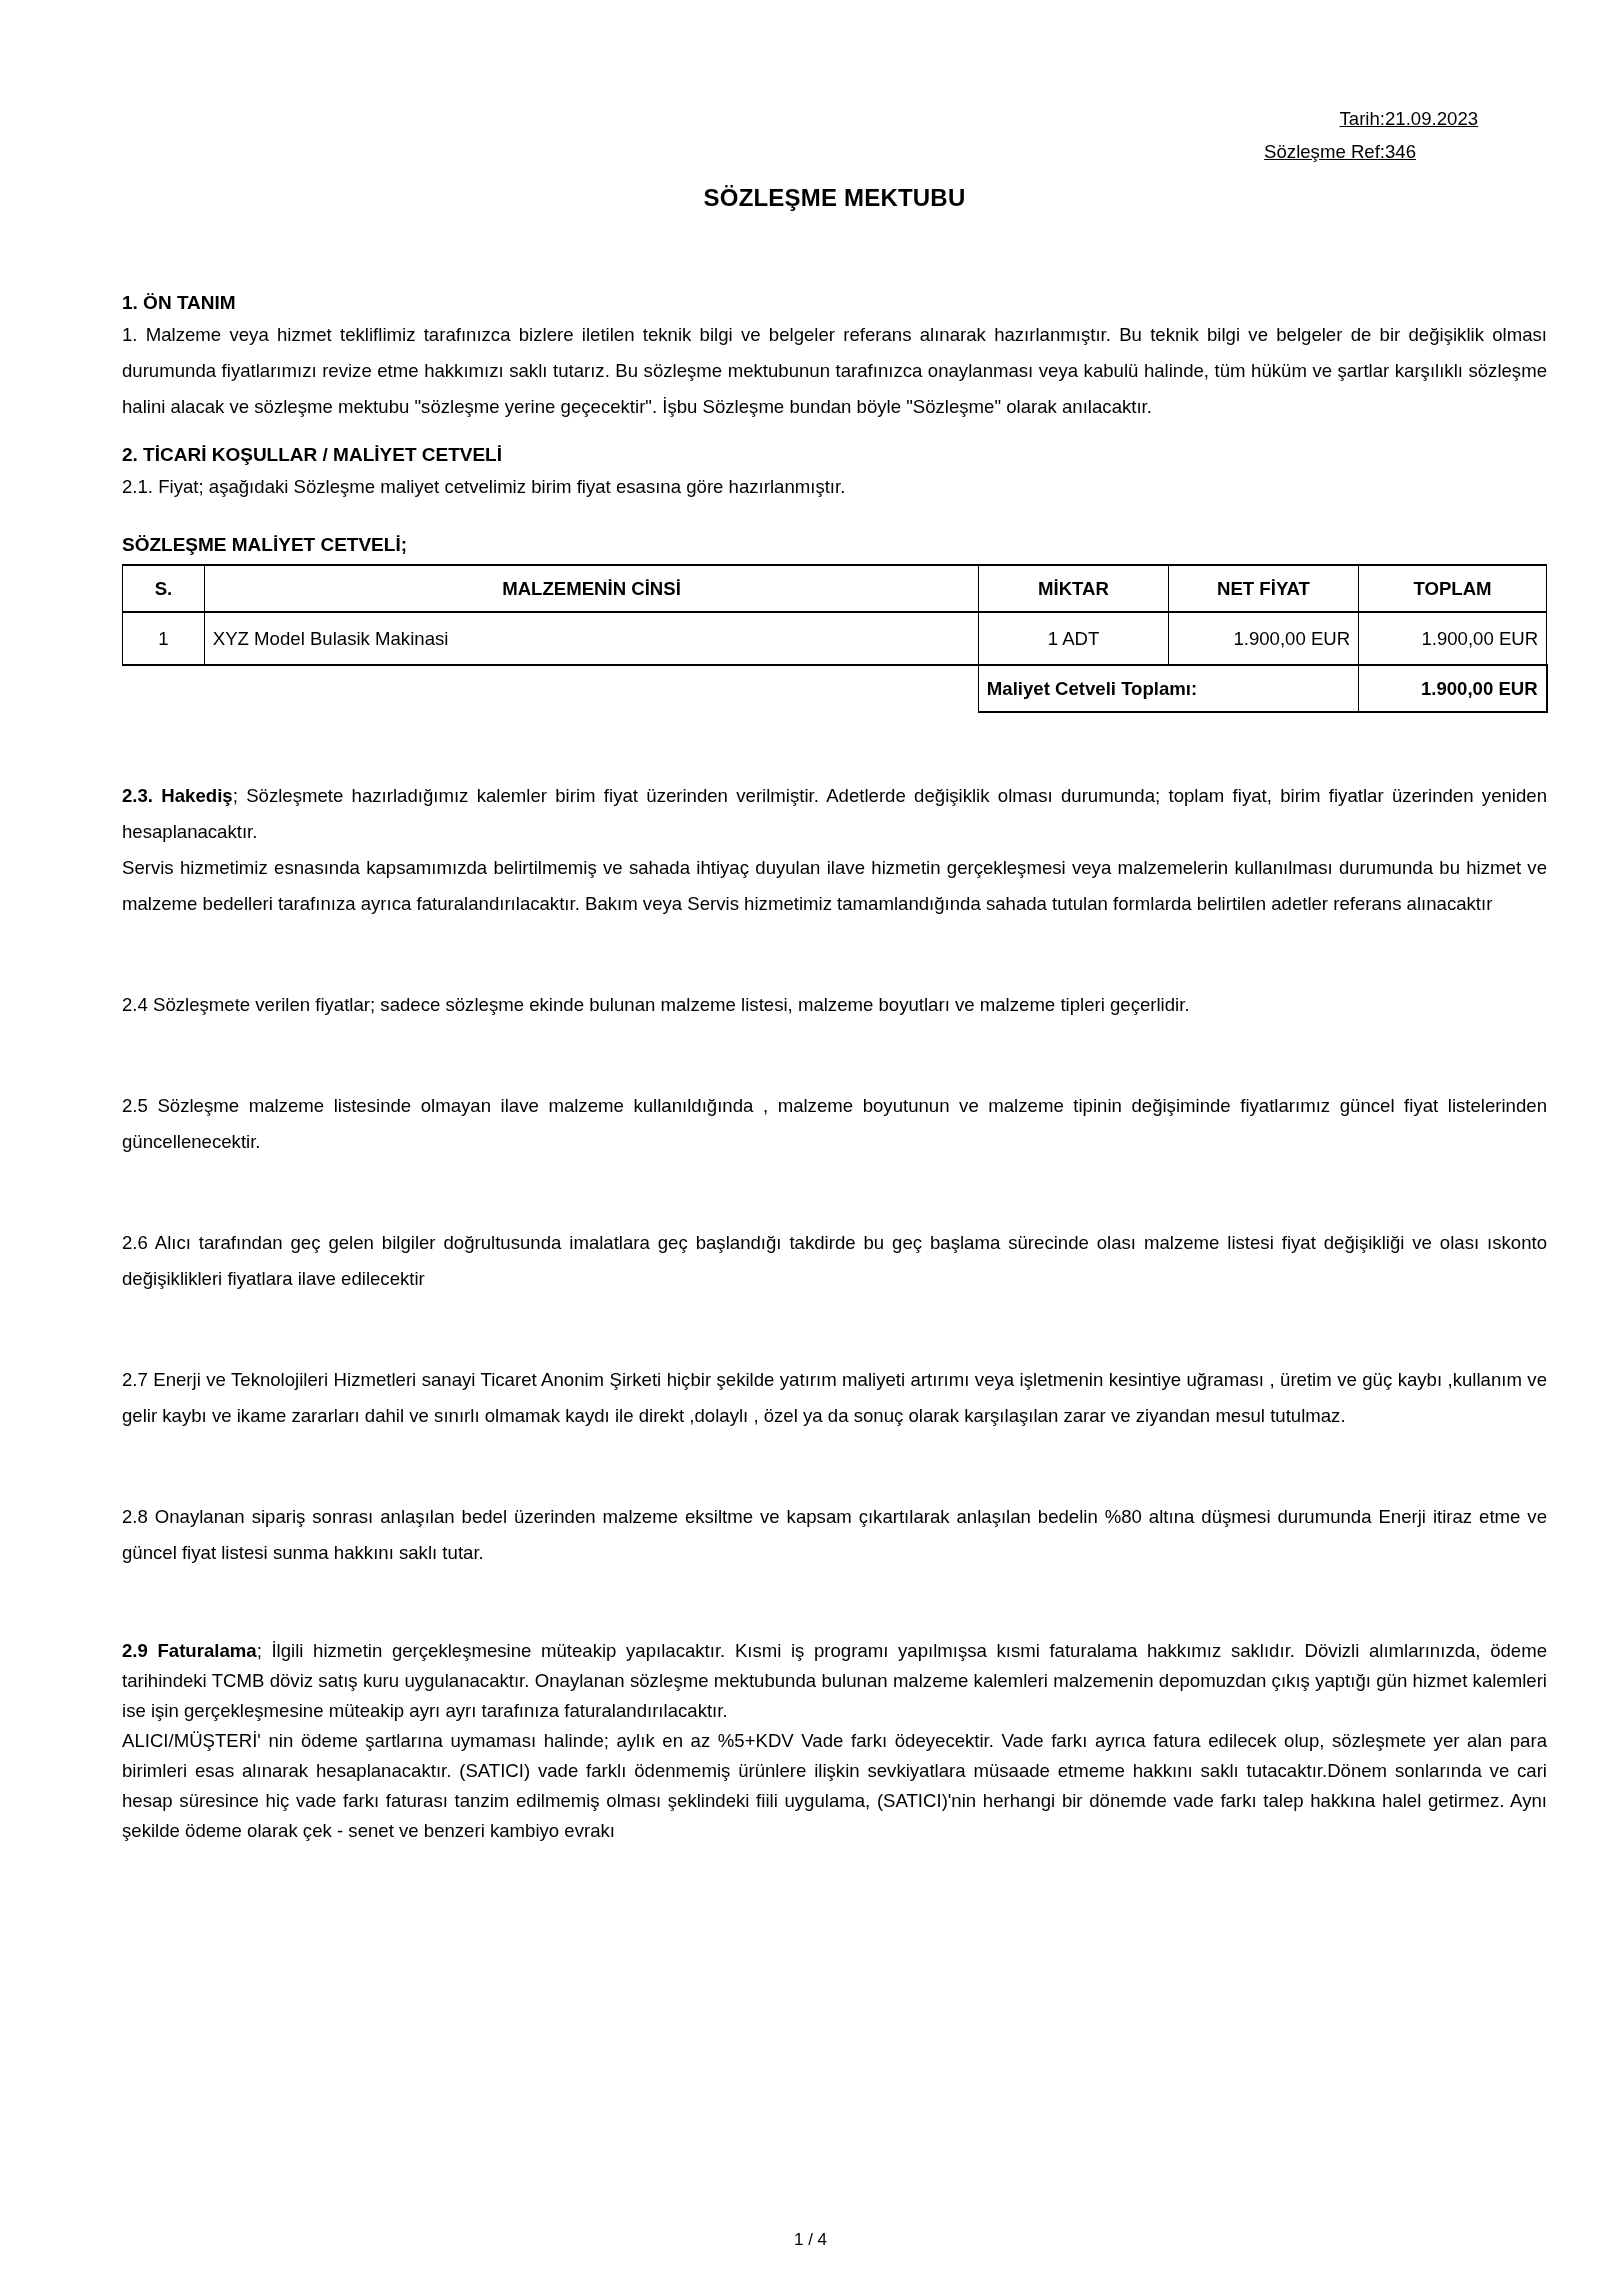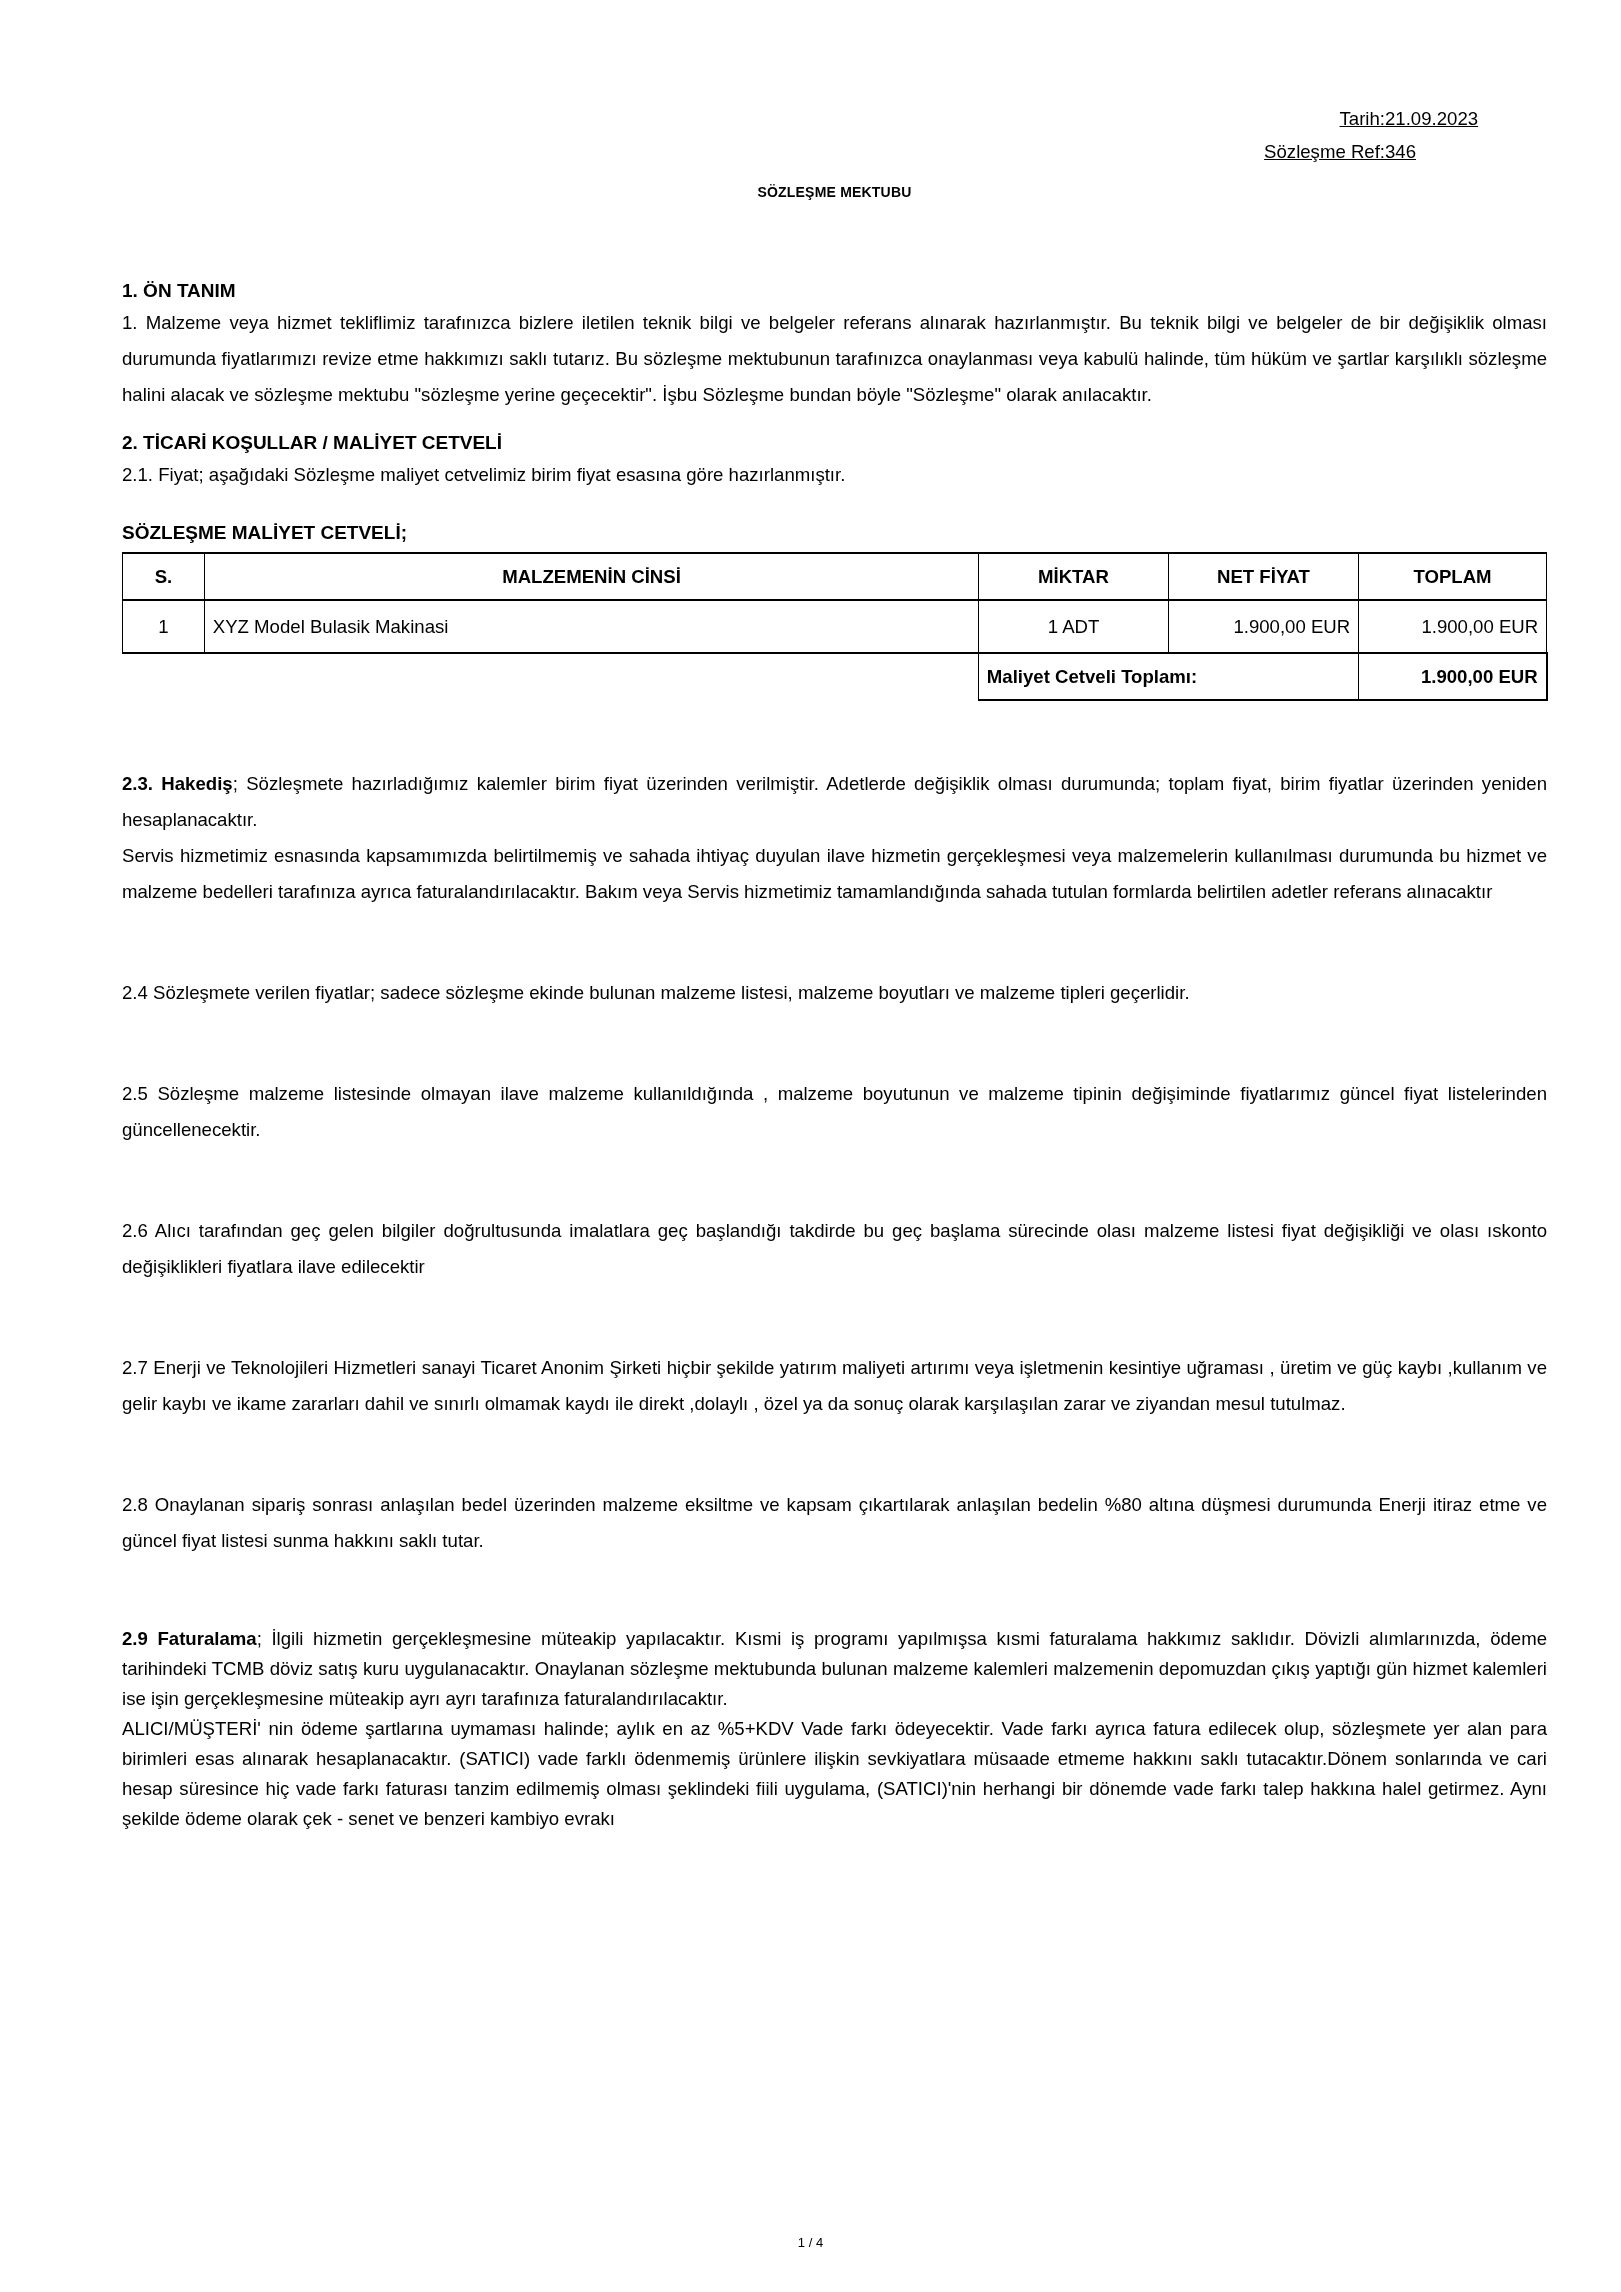--- a/index.html
+++ b/index.html
@@ -16,21 +16,21 @@
     position:absolute;
     left:122px; right:74px; top:102px;
   }
   
   .meta{width:100%;text-decoration:underline;}
   .meta-row{display:flex;justify-content:flex-end;align-items:baseline;line-height:33px;font-size:18.6px;}
   .meta-label{text-align:right;}
   .meta-value{width:162px;text-align:left;}
   
   .doc-title{
-    text-align:center;font-weight:bold;font-size:14px;margin-top:15.7px;letter-spacing:0.2px;
+    text-align:center;font-weight:bold;font-size:24px;margin-top:15.7px;letter-spacing:0.2px;
   }
   
   .h{font-weight:bold;font-size:19px;line-height:29px;}
   .p{font-size:18.6px;line-height:36px;text-align:justify;margin:0;}
   .s1-h{margin-top:76px;}
   .s2-h{margin-top:15.7px;}
   .table-h{font-weight:bold;font-size:19px;margin-top:29px;}
   
   table.cost{
     border-collapse:collapse;table-layout:fixed;width:100%;
@@ -61,21 +61,21 @@
   }
   
   .clause{margin-top:65px;}
   .clause .p b{font-weight:bold;}
   .clause-cont{margin-top:0;}
   .m-lg{margin-top:84px;}
   .tight .p{line-height:30px;}
   
   .footer{
     position:absolute;left:0;right:0;bottom:43px;
-    text-align:center;font-size:13px;
+    text-align:center;font-size:17px;
   }
 </style>
 </head>
 <body>
 
 <div class="page">
   <div class="content">
 
     <div class="meta">
       <div class="meta-row">

